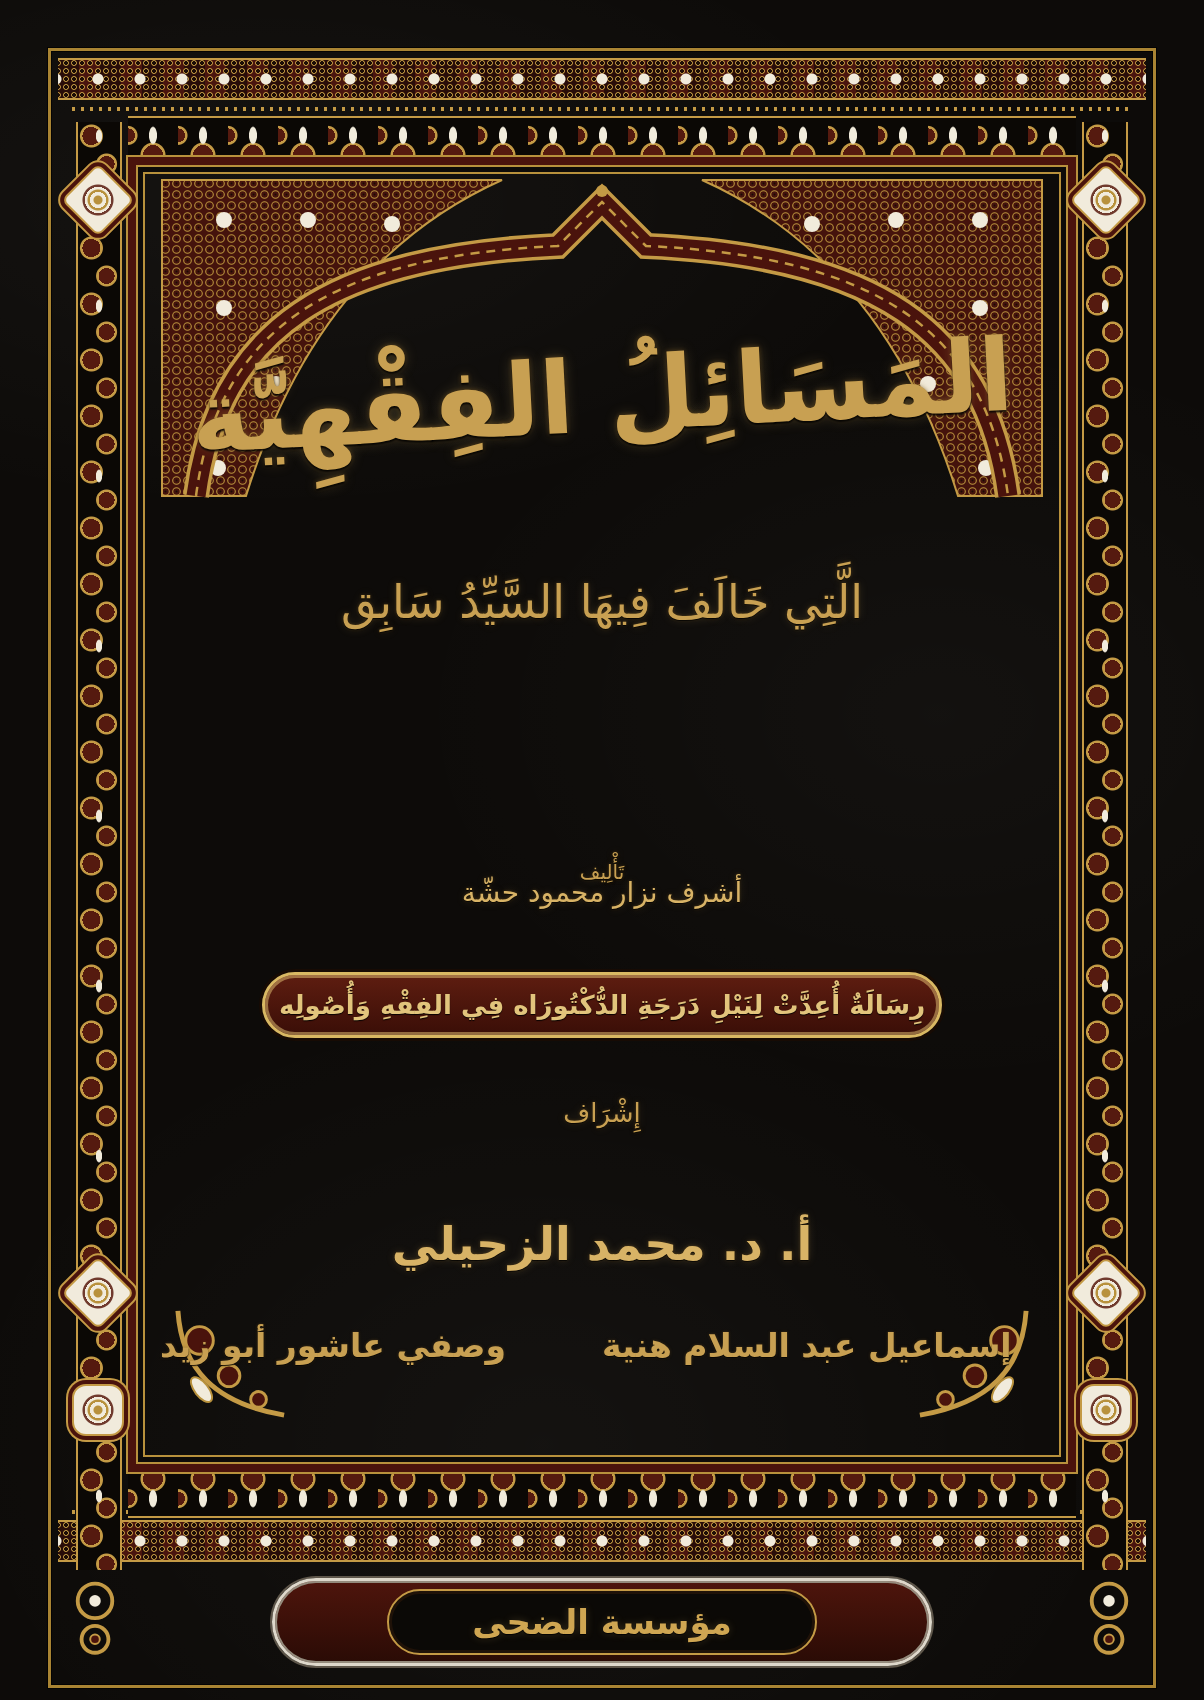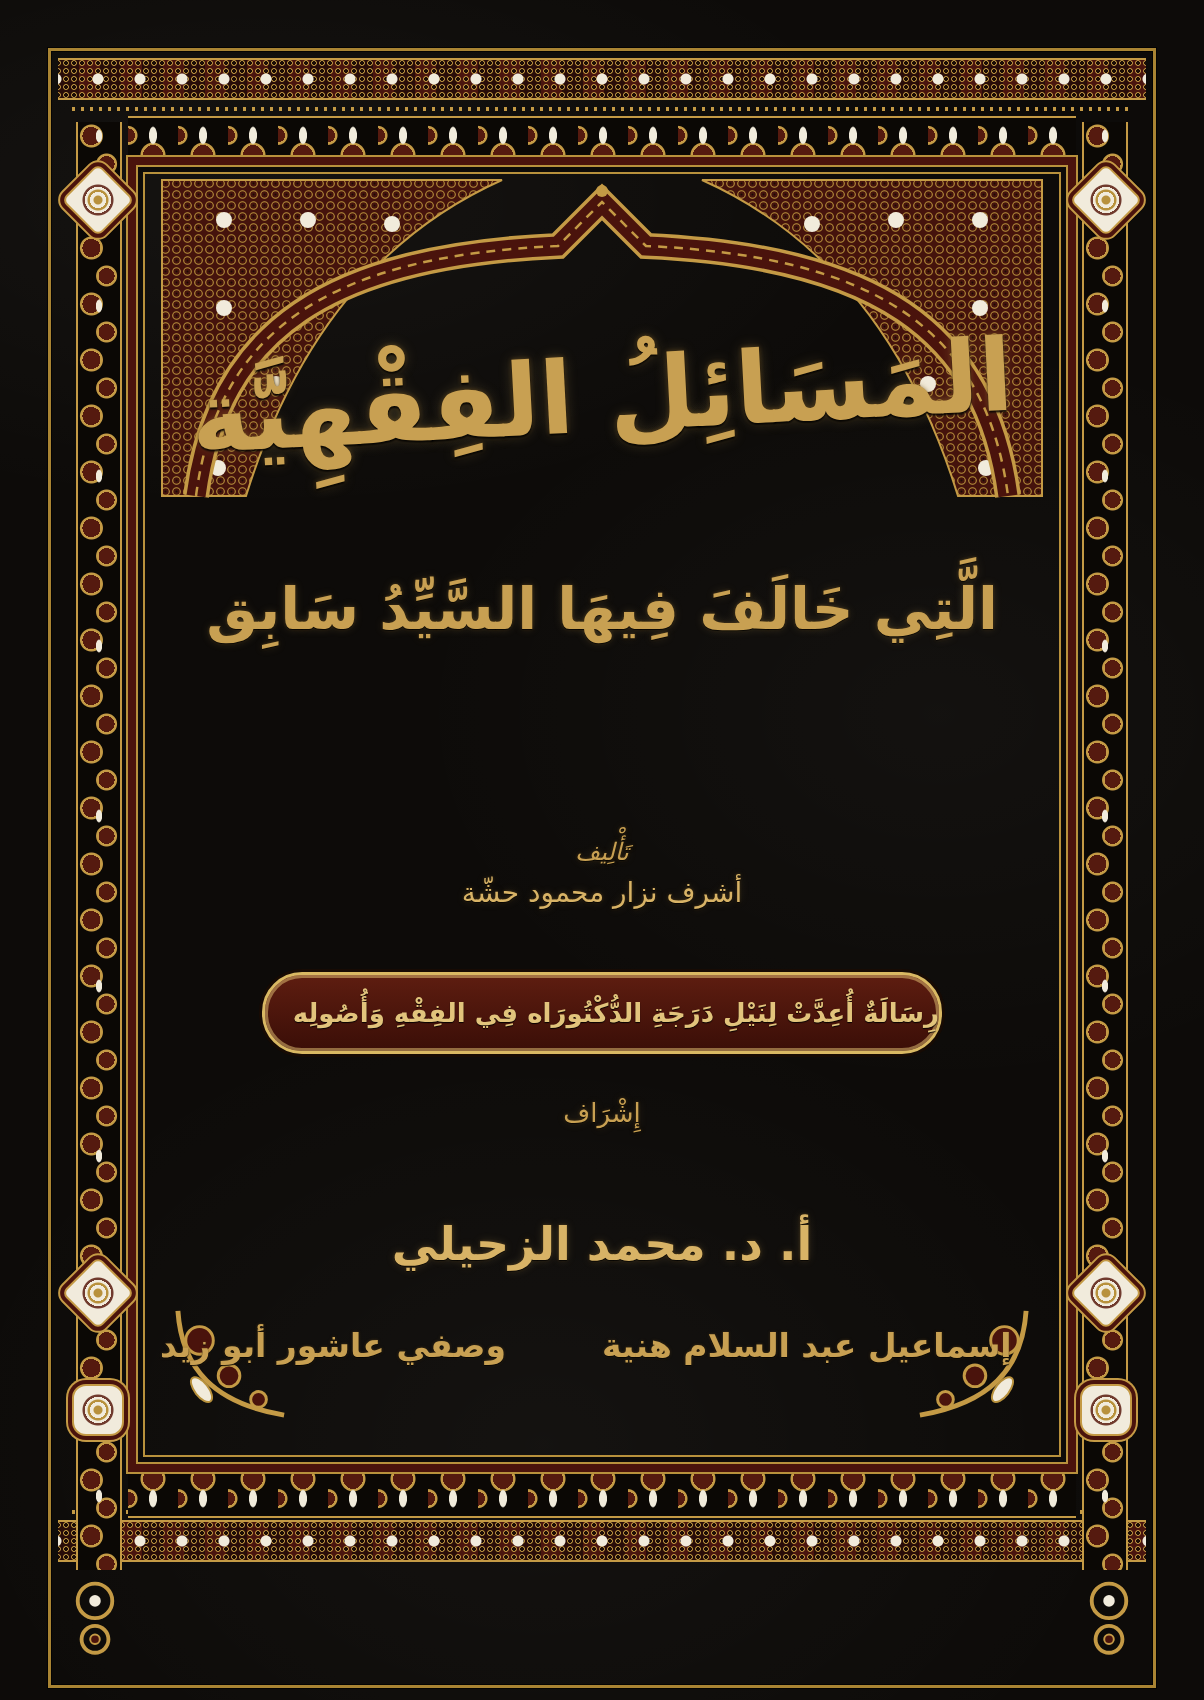--- a/index.html
+++ b/index.html
@@ -83,30 +83,30 @@
   .curl{position:absolute; width:74px; height:96px; top:1574px;}
   .curl.left{left:58px}
   .curl.right{right:58px; transform:scaleX(-1);}
   
   .txt{position:absolute; left:152px; right:152px; text-align:center;
     color:#c8a052; white-space:nowrap; display:flex; justify-content:center;
     text-shadow:0 1px 1px rgba(0,0,0,.85), 0 0 3px rgba(120,85,30,.55), 0 0 10px rgba(233,200,120,.18);}
   .bright{color:#d8b366;}
   .title{top:338px; font-size:100px; font-weight:bold; transform:rotate(-3deg);
     text-shadow:0 2px 2px rgba(0,0,0,.9), 0 0 4px rgba(120,85,30,.6), 0 0 14px rgba(233,200,120,.22);}
-  .sub1{top:575px; font-size:58px; font-weight:bold;}
+  .sub1{top:575px; font-size:46px; font-weight:normal;}
   .sub2{top:692px; font-size:33px; font-weight:bold;}
-  .lbl-authored{top:838px; font-size:24px;font-style:italic;}
+  .lbl-authored{top:860px; font-size:20px;}
   .author{top:876px; font-size:28px; font-weight:normal;}
   .thesis{position:absolute; top:972px; left:50%; transform:translateX(-50%);
-    width:680px; height:82px; border-radius:40px;
+    width:680px; height:66px; border-radius:40px;
     background:linear-gradient(180deg,#5e1d10,#3a0e07);
     border:3px solid #d9b863;
     box-shadow:0 0 0 3px #170b04, inset 0 0 0 3px rgba(233,200,120,.5);
-    display:flex; align-items:center; justify-content:flex-start;}
+    display:flex; align-items:center; justify-content:center;}
   .thesis span{color:#e2c47c; font-size:26px; font-weight:bold; white-space:nowrap;
     text-shadow:0 1px 1px rgba(0,0,0,.9);}
   .lbl-supervision{top:1098px; font-size:26px;text-align:center;}
   .supervisor{top:1217px; font-size:46px; font-weight:bold;}
   .lbl-foreword{top:1272px; font-size:25px;}
   .foreword-row{position:absolute; top:1326px; left:160px; right:160px; display:flex;}
   .foreword-row .cell{flex:1; text-align:left; color:#c8a052; font-size:33px; font-weight:bold;
     white-space:nowrap; text-shadow:0 1px 1px rgba(0,0,0,.85), 0 0 3px rgba(120,85,30,.5);}
   
   .pub-banner{position:absolute; top:1578px; left:50%; transform:translateX(-50%);
@@ -239,14 +239,19 @@
   </div>
 
   <div class="txt lbl-supervision">إِشْرَاف</div>
   <div class="txt supervisor bright">أ. د. محمد الزحيلي</div>
 
   <div class="foreword-row">
     <div class="cell">إسماعيل عبد السلام هنية</div>
     <div class="cell">وصفي عاشور أبو زيد</div>
   </div>
 
+  <div class="pub-banner">
+    <div class="pub-inner">
+      <span>مؤسسة الضحى</span>
+    </div>
+  </div>
 
 </div>
 
 </body></html>

